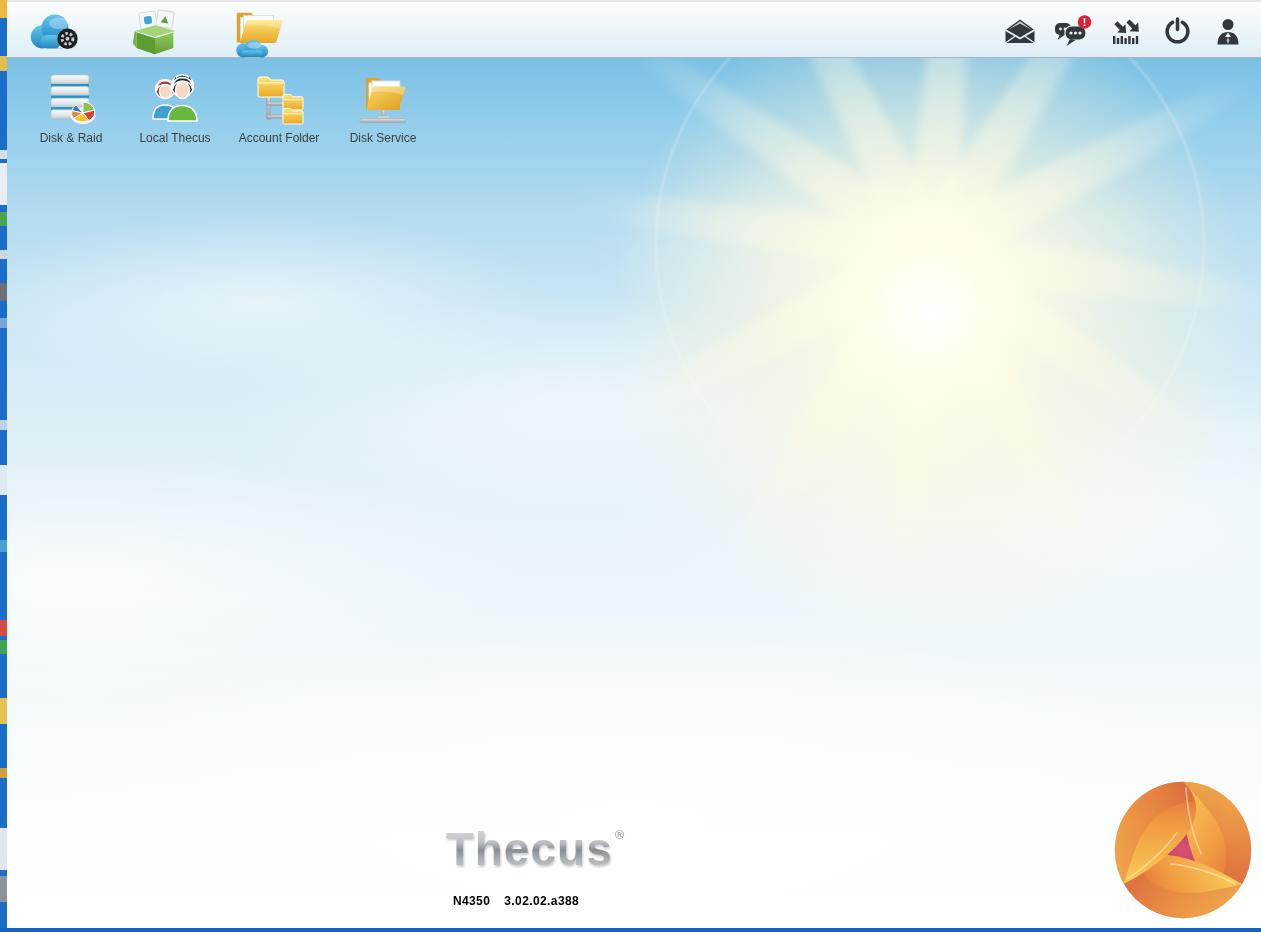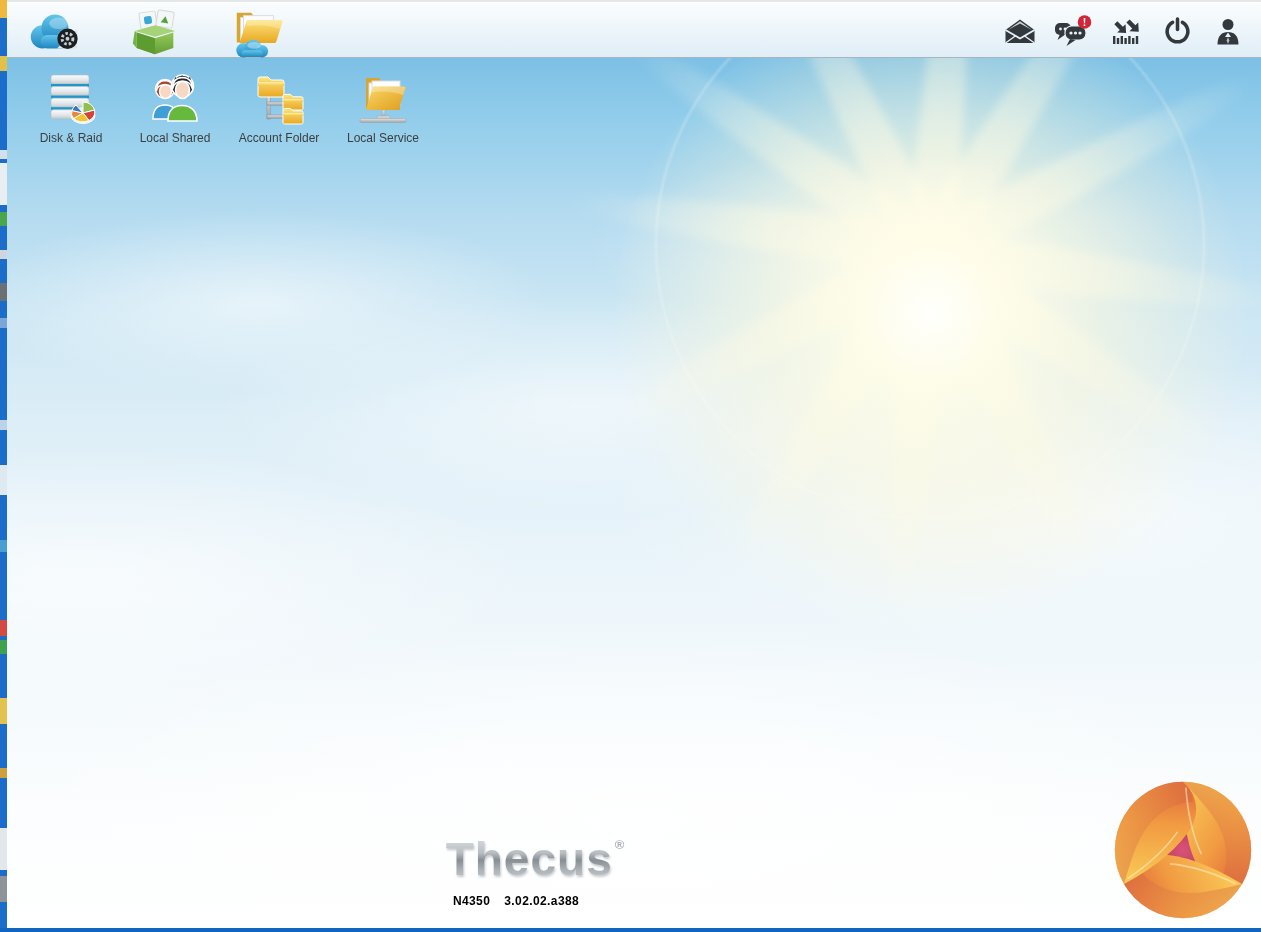--- a/index.html
+++ b/index.html
@@ -60,21 +60,21 @@
   .tb-right { position:absolute; right:16px; top:0; height:58px; display:flex; align-items:center; gap:17px; }
   .tb-sbtn { width:34px; height:36px; display:flex; align-items:center; justify-content:center; cursor:pointer; }
 
   
   .icon-row { position:absolute; left:19px; top:72px; display:flex; z-index:10; }
   .dicon { width:104px; text-align:center; cursor:pointer; }
   .dicon svg { display:block; margin:0 auto; }
   .dicon .dlabel { margin-top:5px; font-size:12px; color:#3b3e40; line-height:14px; }
 
   
-  .brand { position:absolute; left:0; top:822px; width:1070px; text-align:center; z-index:10;margin-top:10px; }
+  .brand { position:absolute; left:0; top:822px; width:1070px; text-align:center; z-index:10; }
   .brand-text {
     font-size:46px; font-weight:700; letter-spacing:1px; color:#a9aeb3;
     filter:drop-shadow(1px 2px 1px rgba(130,140,150,.45));
   }
   @supports ((-webkit-background-clip:text) or (background-clip:text)) {
     .brand-text {
       background:linear-gradient(180deg,#e3e6e8 0%, #b9bec2 38%, #878e94 52%, #aab0b4 70%, #d4d8da 100%);
       -webkit-background-clip:text; background-clip:text; color:transparent;
     }
   }
@@ -318,21 +318,21 @@
         <path d="M7.5,19 Q7,9 16,8.5 Q25,9 24.5,19 Q24,13 16,12.5 Q8,13 7.5,19 Z" fill="#a8432e"></path>
       </g>
       <g stroke="#ffffff" stroke-width="1.6">
         <path d="M19,49 C19,38 25,33.5 33,33.5 C41,33.5 48,38 48,49 Z" fill="#67b93e"></path>
         <circle cx="33.5" cy="14" r="11" fill="#23272b"></circle>
         <path d="M26,5 l4,3 l3,-5 l3,5 l5,-3 l2,6 h-18 Z" fill="#23272b" stroke="none"></path>
         <ellipse cx="33.5" cy="18" rx="7" ry="8.5" fill="#f6d8c4"></ellipse>
         <path d="M23.5,17 Q23,6 33.5,5.5 Q44,6 43.5,17 Q42,9.5 33.5,9 Q25,9.5 23.5,17 Z" fill="#23272b"></path>
       </g>
     </svg>
-    <div class="dlabel">Local Shared</div>
+    <div class="dlabel">Local Thecus</div>
   </div>
 
   <div class="dicon">
     <svg width="54" height="54" viewBox="0 0 54 54">
       <g fill="url(#gGray)" stroke="#8f959a" stroke-width=".6">
         <rect x="15" y="22" width="3.2" height="25"></rect>
         <rect x="15" y="30" width="17" height="3.2"></rect>
         <rect x="15" y="43" width="17" height="3.2"></rect>
       </g>
       <g stroke="#ffffff" stroke-width="1">
@@ -351,21 +351,21 @@
     <svg width="52" height="54" viewBox="0 0 52 54">
       <rect x="25" y="38" width="3" height="8" fill="url(#gGray)" stroke="#9aa0a5" stroke-width=".5"></rect>
       <rect x="20" y="44" width="13" height="4.5" rx="1" fill="url(#gGray)" stroke="#9aa0a5" stroke-width=".5"></rect>
       <rect x="3" y="46.5" width="46" height="4" rx="1.5" fill="url(#gGray)" stroke="#9aa0a5" stroke-width=".5"></rect>
       <path d="M9,6 h13 l3,4 h16 a2,2 0 0 1 2,2 v26 H9 z" fill="#d9a52e"></path>
       <rect x="12" y="11" width="28" height="24" fill="#ffffff" stroke="#d8dcdd"></rect>
       <rect x="15" y="9" width="28" height="24" fill="#fdfdfd" stroke="#d8dcdd"></rect>
       <path d="M9,38 L15.5,16 a2,2 0 0 1 2,-1.5 H47 a1.5,1.5 0 0 1 1.4,2 L42,36.5 a2,2 0 0 1 -2,1.5 Z" fill="url(#gGoldDeep)"></path>
       <path d="M15.5,16 a2,2 0 0 1 2,-1.5 H47 a1.5,1.5 0 0 1 1.4,2 L46,23 Q31,17.5 14,20.5 Z" fill="rgba(255,255,255,.3)"></path>
     </svg>
-    <div class="dlabel">Local Service</div>
+    <div class="dlabel">Disk Service</div>
   </div>
 </div>
 
 <div class="brand">
   <span class="brand-text">Thecus</span><span class="brand-reg">®</span>
 </div>
 <div class="version-line">
   <span>N4350</span><span class="gap"></span><span>3.02.02.a388</span>
 </div>
 

